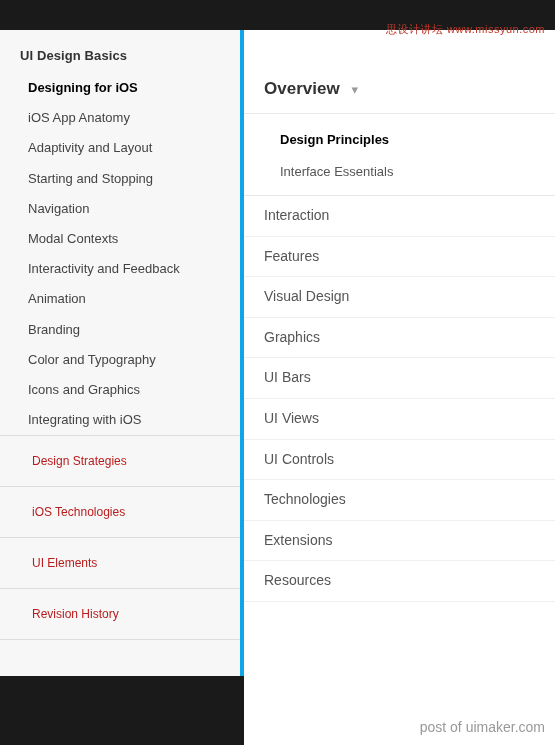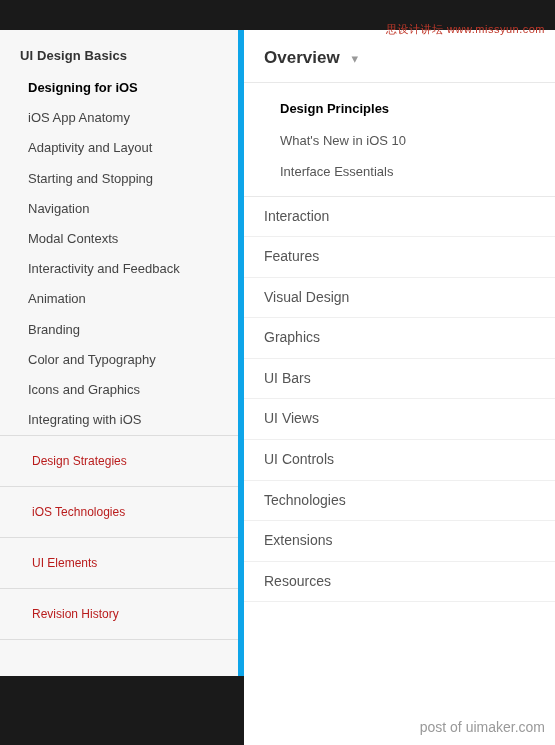--- a/index.html
+++ b/index.html
@@ -39,21 +39,21 @@
       padding-top: 30px;
     }
 
     
     .left-sidebar {
       width: 244px;
       background: #f7f7f7;
       height: 646px;
       margin-top: 0;
       overflow: hidden;
-      border-right: 6px solid #0ea5e9;
+      border-right: 4px solid #0ea5e9;
     }
 
     .section-header {
       font-size: 13px;
       font-weight: 600;
       color: #333;
       padding: 18px 20px 10px 20px;
       letter-spacing: 0.1px;
     }
 
@@ -95,20 +95,21 @@
       height: 715px;
       overflow: hidden;
     }
 
     .overview-header {
       display: flex;
       align-items: center;
       padding: 18px 20px 14px 20px;
       border-bottom: 1px solid #e8e8e8;
       gap: 12px;
+      margin-top: 31px;
     }
 
     .overview-title {
       font-size: 17px;
       font-weight: 600;
       color: #333;
     }
 
     .chevron-icon {
       color: #999;
@@ -180,21 +181,20 @@
 
   <div class="right-panel">
     <div class="overview-header">
       <span class="overview-title">Overview</span>
       <span class="chevron-icon">▾</span>
     </div>
 
     <div class="right-panel-group">
 
     <div class="right-panel-item highlighted">Design Principles</div>
-        <div class="right-panel-item">What's New in iOS 10</div>
         <div class="right-panel-item">Interface Essentials</div>
       </div>
 
     <div class="right-nav-items">
 
     <div class="right-nav-item">Interaction</div>
         <div class="right-nav-item">Features</div>
         <div class="right-nav-item">Visual Design</div>
         <div class="right-nav-item">Graphics</div>
         <div class="right-nav-item">UI Bars</div>

